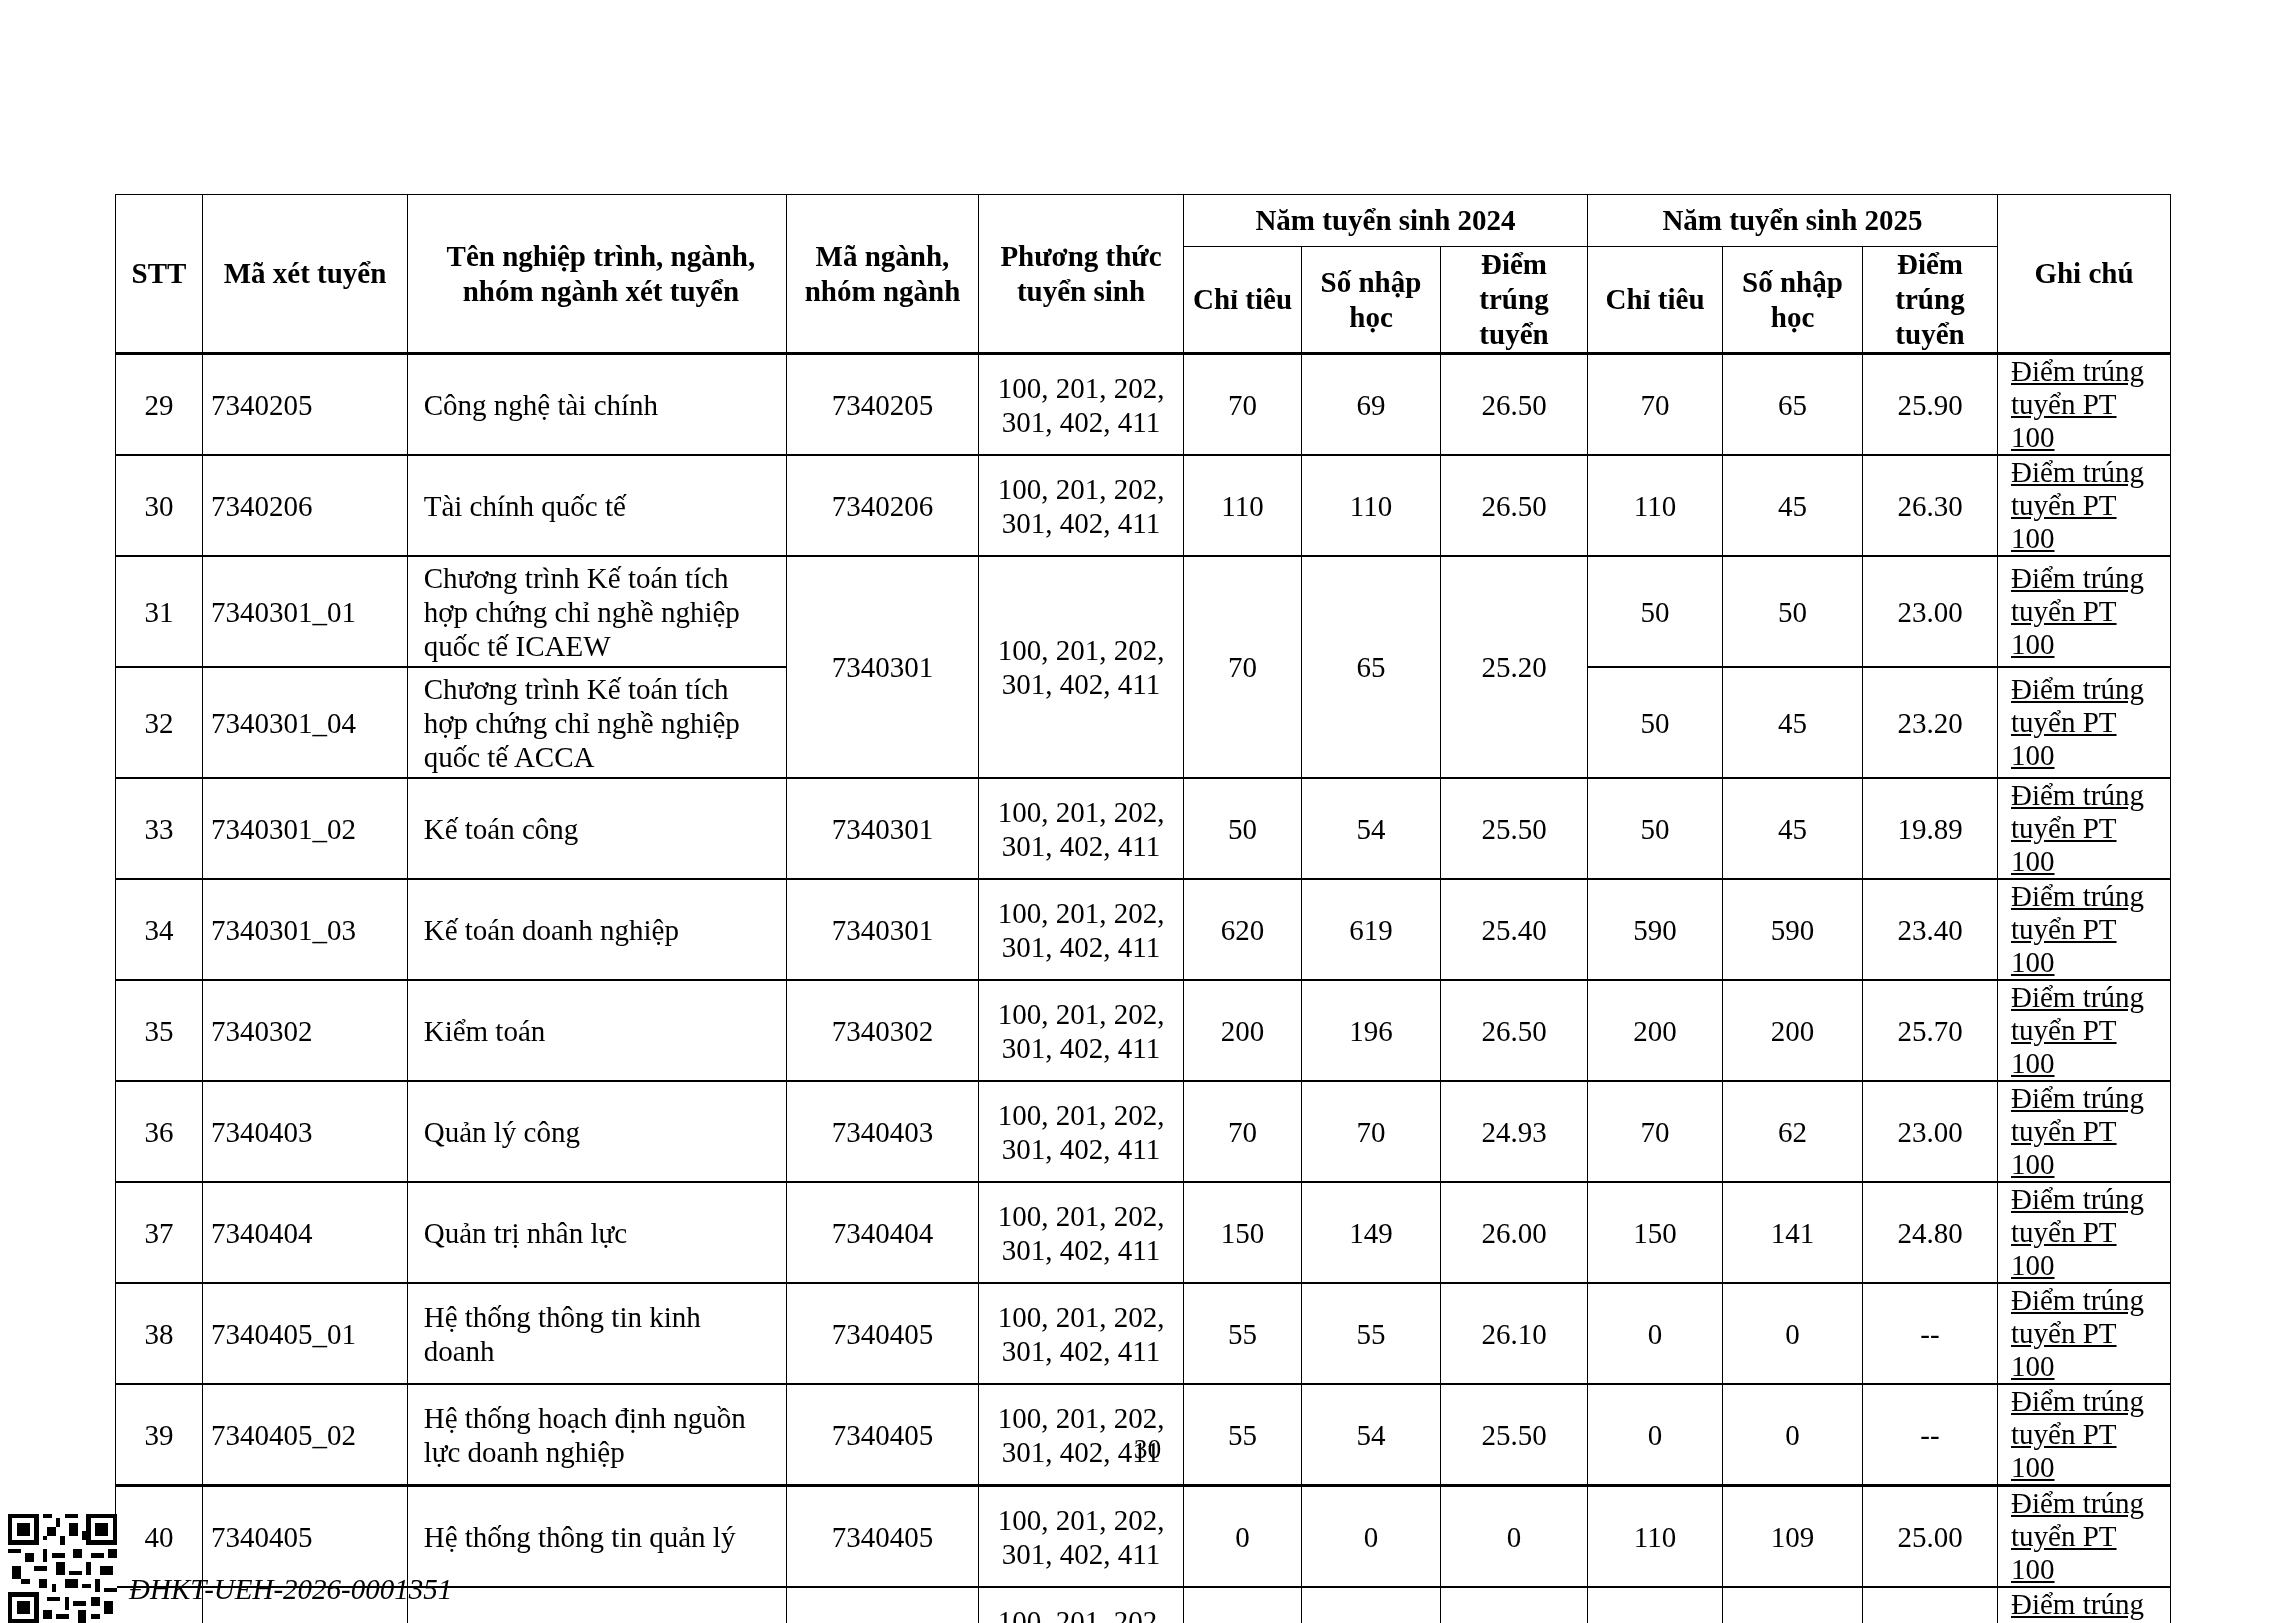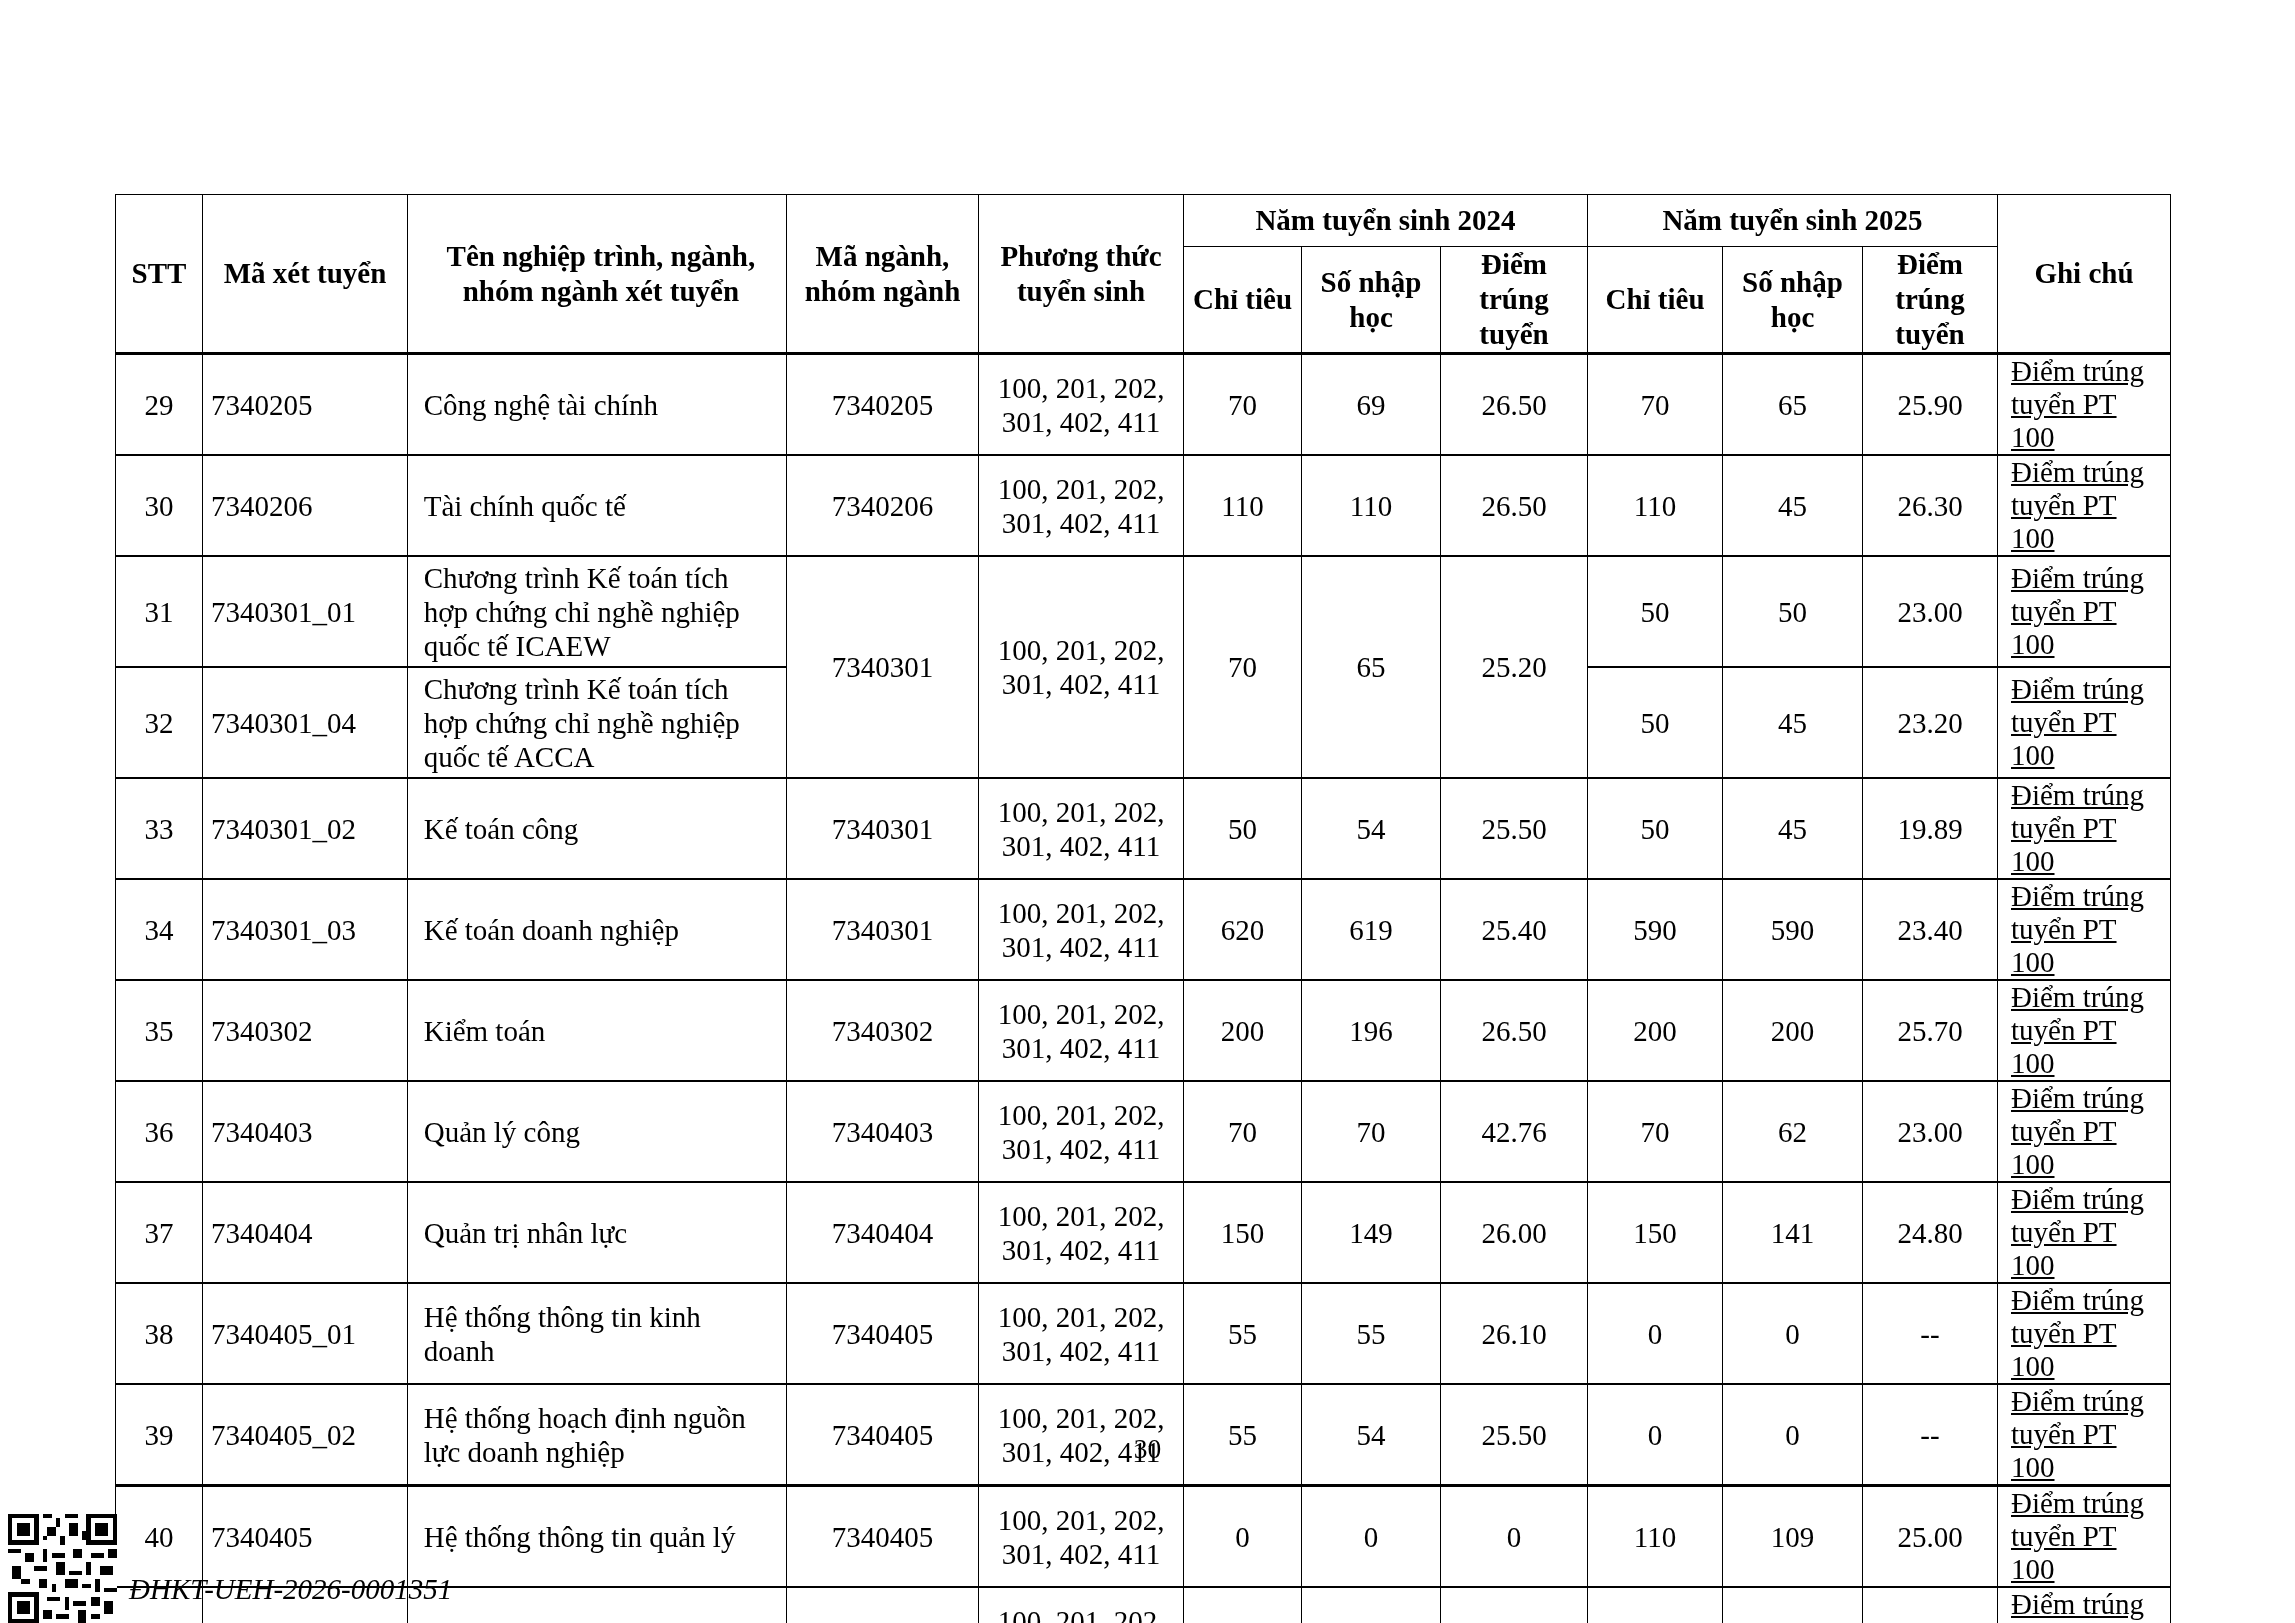--- a/index.html
+++ b/index.html
@@ -188,21 +188,21 @@
     </tr>
 
     <tr class="body-row thick-top">
       <td class="c">36</td>
       <td class="l">7340403</td>
       <td class="l" style="padding-left:15.7px">Quản lý công</td>
       <td class="c">7340403</td>
       <td class="c">100, 201, 202, 301, 402, 411</td>
       <td class="c">70</td>
       <td class="c">70</td>
-      <td class="c">42.76</td>
+      <td class="c">24.93</td>
       <td class="c">70</td>
       <td class="c">62</td>
       <td class="c">23.00</td>
       <td class="note">Điểm trúng tuyển PT 100</td>
     </tr>
 
     <tr class="body-row thick-top">
       <td class="c">37</td>
       <td class="l">7340404</td>
       <td class="l" style="padding-left:15.7px">Quản trị nhân lực</td>

